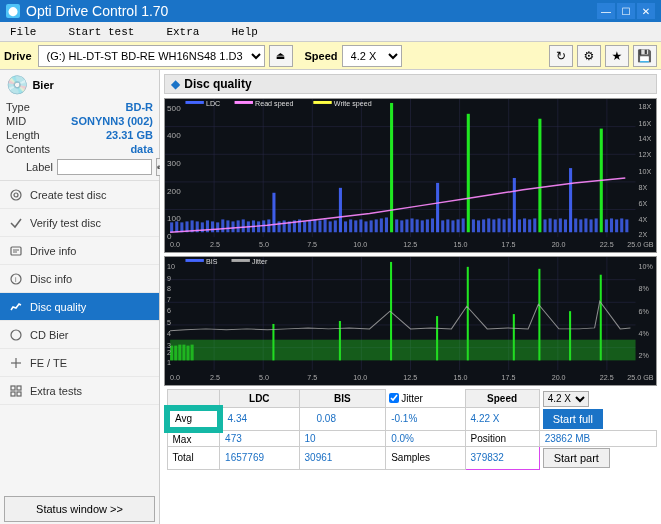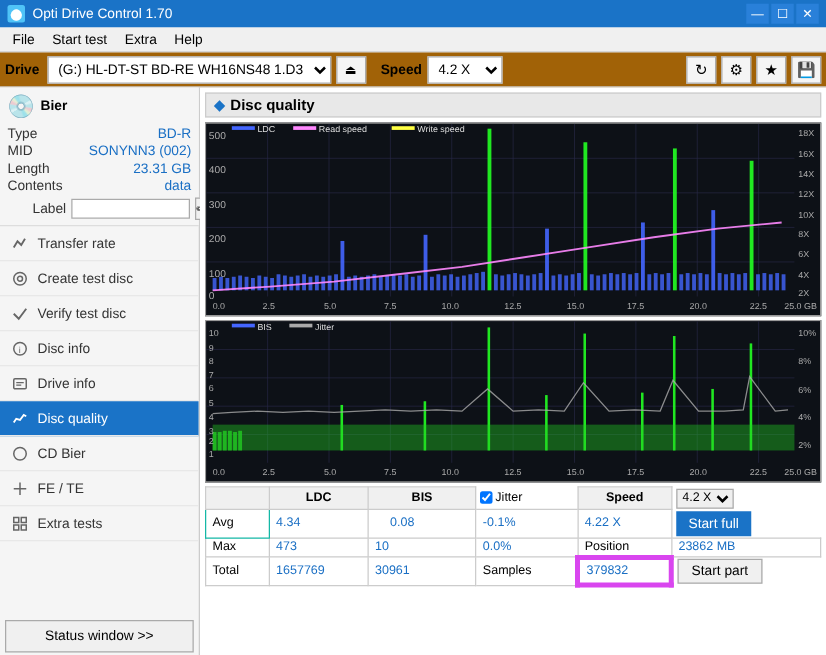--- a/index.html
+++ b/index.html
@@ -2,30 +2,30 @@
 <html><head>
   <meta charset="utf-8">
   <style>
     * { box-sizing: border-box; margin: 0; padding: 0; }
     body { font-family: 'Segoe UI', Tahoma, Geneva, Verdana, sans-serif; font-size: 11px; background: #f0f0f0; width: 661px; height: 524px; overflow: hidden; }
     
     
     .title-bar { background: #1a73c7; color: white; height: 22px; display: flex; align-items: center; justify-content: space-between; padding: 0 6px; }
     .title-bar-left { display: flex; align-items: center; gap: 6px; }
     .title-bar-icon { width: 14px; height: 14px; background: #4fc3f7; border-radius: 2px; display: flex; align-items: center; justify-content: center; font-size: 9px; }
-    .title-bar-title { font-size: 11px; }
+    .title-bar-title { font-size: 14px; }
     .title-bar-controls { display: flex; gap: 2px; }
     .title-ctrl { width: 18px; height: 16px; background: #2980d9; border: none; color: white; cursor: pointer; font-size: 10px; display: flex; align-items: center; justify-content: center; }
     
     
-    .menu-bar { background: #f0f0f0; border-bottom: 1px solid #ccc; height: 20px; display: flex; align-items: center; padding: 0 4px; gap: 2px; }
+    .menu-bar { background: #f0f0f0; border-bottom: 1px solid #ccc; height: 20px; display: flex; align-items: center; padding: 0 4px; gap: 20px; font-family: Liberation Mono, monospace; }
     .menu-item { padding: 2px 6px; font-size: 11px; cursor: pointer; color: #000; }
     
     
-    .drive-bar { background: #a16207; border-bottom: 1px solid #ccc; height: 28px; display: flex; align-items: center; padding: 2px 4px; gap: 4px; }
+    .drive-bar { background: #fef9c3; border-bottom: 1px solid #ccc; height: 28px; display: flex; align-items: center; padding: 2px 4px; gap: 4px; }
     .drive-label { font-size: 11px; font-weight: bold; margin-right: 2px; }
     .drive-select { height: 22px; font-size: 11px; border: 1px solid #aaa; background: white; padding: 0 4px; min-width: 220px; }
     .drive-btn { height: 22px; width: 24px; background: #f5f5f5; border: 1px solid #aaa; cursor: pointer; display: flex; align-items: center; justify-content: center; font-size: 10px; }
     .speed-label { font-size: 11px; font-weight: bold; margin-left: 8px; }
     .speed-select { height: 22px; font-size: 11px; border: 1px solid #aaa; background: white; padding: 0 4px; width: 60px; }
     .spacer { flex: 1; }
     .toolbar-btn { height: 22px; width: 24px; background: #f5f5f5; border: 1px solid #aaa; cursor: pointer; display: flex; align-items: center; justify-content: center; font-size: 12px; }
     
     
     .main { display: flex; height: 454px; }
@@ -33,21 +33,21 @@
     
     .sidebar { width: 160px; min-width: 160px; background: #f5f5f5; border-right: 1px solid #ccc; display: flex; flex-direction: column; }
     
     
     .disc-panel { background: #f5f5f5; padding: 4px 6px; border-bottom: 1px solid #ddd; }
     .disc-panel-header { display: flex; align-items: center; gap: 4px; margin-bottom: 4px; }
     .disc-icon { font-size: 18px; }
     .disc-title { font-size: 11px; font-weight: bold; }
     .disc-row { display: flex; justify-content: space-between; font-size: 11px; padding: 1px 0; }
     .disc-key { color: #333; }
-    .disc-val { color: #1a6fc4; font-weight: 400; }
+    .disc-val { color: #1a6fc4; font-weight: 700; }
     .label-row { display: flex; align-items: center; gap: 4px; margin-top: 2px; margin-left: 20px; }
     .label-input { border: 1px solid #aaa; height: 16px; width: 95px; font-size: 10px; padding: 0 2px; }
     .label-btn { width: 18px; height: 18px; border: 1px solid #aaa; background: #f0f0f0; cursor: pointer; display: flex; align-items: center; justify-content: center; font-size: 10px; }
     
     
     .nav-items { flex: 1; overflow-y: auto; }
     .nav-item { height: 28px; display: flex; align-items: center; padding: 0 8px; gap: 6px; cursor: pointer; font-size: 11px; color: #333; border-bottom: 1px solid #e8e8e8; }
     .nav-item.active { background: #1a73c7; color: white; }
     .nav-item .nav-icon { width: 16px; height: 16px; display: flex; align-items: center; justify-content: center; }
     .nav-icon svg { width: 14px; height: 14px; }
@@ -135,60 +135,52 @@
           <span class="disc-key">Label</span>
           <input class="label-input" type="text" value="" style="">
           <button class="label-btn">✏</button>
         </div>
       </div>
 
       <div class="nav-items">
         <div class="nav-item">
           <span class="nav-icon">
             <svg viewBox="0 0 14 14" fill="none">
-                <polyline points="2,10 5,5 8,8 11,3" stroke="#666" stroke-width="1.5"></polyline>
-              </svg>
-          </span>
-          <span>Transfer rate</span>
-        </div>
-        <div class="nav-item">
-          <span class="nav-icon">
-            <svg viewBox="0 0 14 14" fill="none">
                 <circle cx="7" cy="7" r="5" stroke="#666" stroke-width="1.2"></circle>
                 <circle cx="7" cy="7" r="2" stroke="#666" stroke-width="1.2"></circle>
               </svg>
           </span>
           <span>Create test disc</span>
         </div>
         <div class="nav-item">
           <span class="nav-icon">
             <svg viewBox="0 0 14 14" fill="none">
                 <polyline points="2,7 6,11 12,3" stroke="#666" stroke-width="1.5"></polyline>
               </svg>
           </span>
           <span>Verify test disc</span>
-        </div>
-        <div class="nav-item">
-          <span class="nav-icon">
-            <svg viewBox="0 0 14 14" fill="none">
-                <circle cx="7" cy="7" r="5" stroke="#666" stroke-width="1.2"></circle>
-                <text x="6" y="10" font-size="7" fill="#666">i</text>
-              </svg>
-          </span>
-          <span>Disc info</span>
         </div>
         <div class="nav-item">
           <span class="nav-icon">
             <svg viewBox="0 0 14 14" fill="none">
                 <rect x="2" y="3" width="10" height="8" rx="1" stroke="#666" stroke-width="1.2"></rect>
                 <line x1="4" y1="6" x2="10" y2="6" stroke="#666" stroke-width="1"></line>
                 <line x1="4" y1="8" x2="8" y2="8" stroke="#666" stroke-width="1"></line>
               </svg>
           </span>
           <span>Drive info</span>
+        </div>
+        <div class="nav-item">
+          <span class="nav-icon">
+            <svg viewBox="0 0 14 14" fill="none">
+                <circle cx="7" cy="7" r="5" stroke="#666" stroke-width="1.2"></circle>
+                <text x="6" y="10" font-size="7" fill="#666">i</text>
+              </svg>
+          </span>
+          <span>Disc info</span>
         </div>
         <div class="nav-item active">
           <span class="nav-icon">
             <svg viewBox="0 0 14 14" fill="none">
                 <polyline points="2,10 4,7 7,8 10,4 12,5" stroke="white" stroke-width="1.5"></polyline>
               </svg>
           </span>
           <span>Disc quality</span>
         </div>
         <div class="nav-item">
@@ -477,21 +469,21 @@
               </label>
             </td>
             <th style="padding:1px 5px; border:1px solid #ccc; background:#f0f0f0;">Speed</th>
             <td style="padding:1px 3px; border:none;">
               <select style="font-size:10px; height:16px; border:1px solid #aaa;">
                 <option>4.2 X</option>
               </select>
             </td>
           </tr>
           <tr>
-            <td style="padding:1px 5px; border:1px solid #14b8a6;">Avg</td>
+            <td style="padding:1px 5px; border:6px solid #14b8a6;">Avg</td>
             <td style="padding:1px 5px; border:1px solid #ccc; color:#1a6fc4;">4.34</td>
             <td style="padding:1px 17px; border:1px solid #ccc; color:#1a6fc4;">0.08</td>
             <td style="padding:1px 5px; border:1px solid #ccc; color:#1a6fc4;">-0.1%</td>
             <td style="padding:1px 5px; border:1px solid #ccc; color:#1a6fc4;">4.22 X</td>
             <td style="padding:1px 3px; border:none;">
               <button class="btn-full">Start full</button>
             </td>
           </tr>
           <tr>
             <td style="padding:1px 5px; border:1px solid #ccc;">Max</td>
@@ -499,21 +491,21 @@
             <td style="padding:1px 5px; border:1px solid #ccc; color:#1a6fc4;">10</td>
             <td style="padding:1px 5px; border:1px solid #ccc; color:#1a6fc4;">0.0%</td>
             <td style="padding:1px 5px; border:1px solid #ccc;">Position</td>
             <td style="padding:1px 5px; border:1px solid #ccc; color:#1a6fc4;">23862 MB</td>
           </tr>
           <tr>
             <td style="padding:1px 5px; border:1px solid #ccc;">Total</td>
             <td style="padding:1px 5px; border:1px solid #ccc; color:#1a6fc4;margin-left:32px;">1657769</td>
             <td style="padding:1px 5px; border:1px solid #ccc; color:#1a6fc4;">30961</td>
             <td style="padding:1px 5px; border:1px solid #ccc;">Samples</td>
-            <td style="padding:1px 5px; border:4px solid #d946ef; color:#1a6fc4;">379832</td>
+            <td style="padding:1px 5px; border:1px solid #d946ef; color:#1a6fc4;">379832</td>
             <td style="padding:1px 3px; border:none;">
               <button class="btn-part">Start part</button>
             </td>
           </tr>
         </tbody>
           </table>
       </div>
     </div>
   </div>
 

